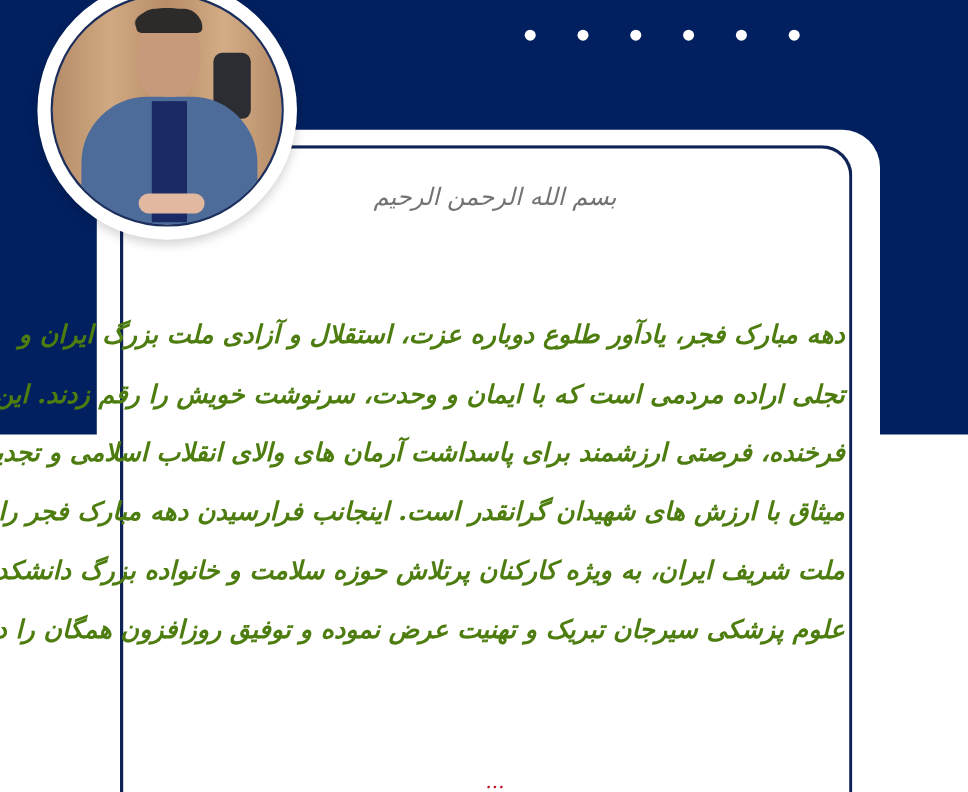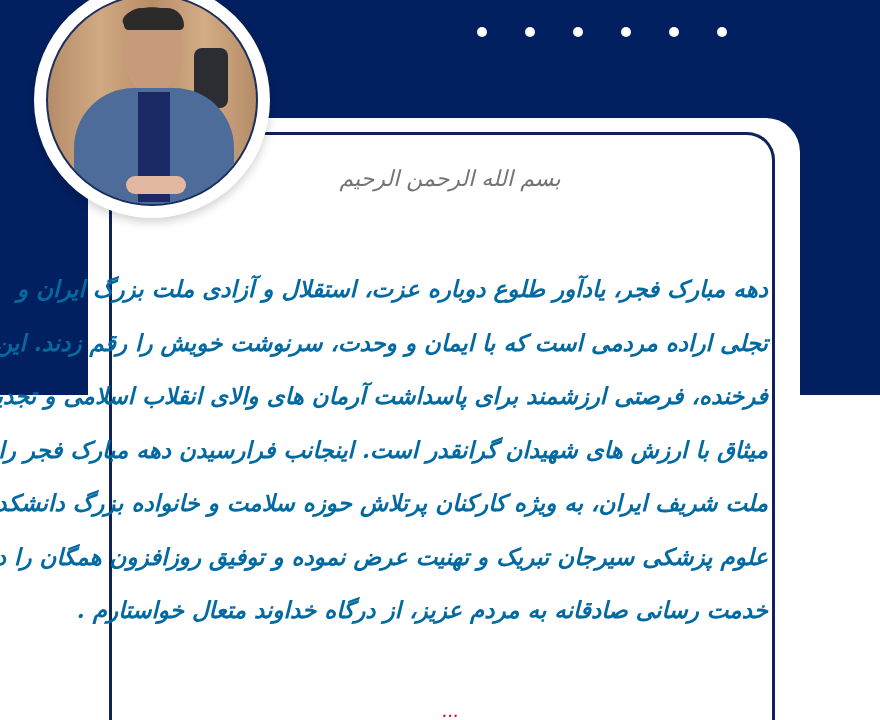--- a/index.html
+++ b/index.html
@@ -19,21 +19,21 @@
       linear-gradient(90deg, #b58c68 0%, #d0a982 25%, #b88d67 50%, #d3ac85 75%, #b58c68 100%);
   }
   .avatar .chair { position:absolute; right:28px; top:52px; width:34px; height:60px; background:#2b2d33; border-radius:8px; }
   .avatar .suit { position:absolute; left:26px; top:92px; width:160px; height:130px; background:#4e6c99; border-radius:60px 60px 0 0; }
   .avatar .shirt { position:absolute; left:90px; top:96px; width:32px; height:110px; background:#1b2964; }
   .avatar .head { position:absolute; left:78px; top:18px; width:56px; height:74px; background:#c79a7c; border-radius:45%; }
   .avatar .hair { position:absolute; left:76px; top:12px; width:60px; height:22px; background:#2d2b2a; border-radius:30px 30px 8px 8px; }
   .avatar .hands { position:absolute; left:78px; top:180px; width:60px; height:18px; background:#e3b8a0; border-radius:10px; }
 
   .basmala { position:absolute; left:300px; top:166px; width:300px; text-align:center; color:#737373; font-family:"DejaVu Serif", serif; font-style:italic; font-size:22px; direction:rtl; }
-  .body-text { position:absolute; left:118px; top:262px; width:650px; direction:rtl; text-align:justify; text-align-last:center; color:#0369a1; font-family:"DejaVu Serif", serif; font-style:italic; font-weight:bold; font-size:23px; line-height:53.5px; }
+  .body-text { position:absolute; left:118px; top:278px; width:650px; direction:rtl; text-align:justify; text-align-last:center; color:#4d7c0f; font-family:"DejaVu Serif", serif; font-style:italic; font-weight:bold; font-size:23px; line-height:53.5px; }
   .body-text .line { display:block; text-align:center; white-space:nowrap; }
   .signature { position:absolute; left:380px; top:700px; width:140px; height:20px; color:#c1121f; font-style:italic; font-size:18px; text-align:center; direction:rtl; overflow:hidden; }
 </style>
 </head>
 <body>
 
 <div class="navy-band"></div>
 
 <div class="dots">
   <span class="dot"></span>
@@ -60,16 +60,15 @@
 
 <div class="basmala">بسم الله الرحمن الرحیم</div>
 
 <div class="body-text">
   <span class="line">دهه مبارک فجر، یادآور طلوع دوباره عزت، استقلال و آزادی ملت بزرگ ایران و</span>
   <span class="line">تجلی اراده مردمی است که با ایمان و وحدت، سرنوشت خویش را رقم زدند. این ایام</span>
   <span class="line">فرخنده، فرصتی ارزشمند برای پاسداشت آرمان های والای انقلاب اسلامی و تجدید</span>
   <span class="line">میثاق با ارزش های شهیدان گرانقدر است. اینجانب فرارسیدن دهه مبارک فجر را به</span>
   <span class="line">ملت شریف ایران، به ویژه کارکنان پرتلاش حوزه سلامت و خانواده بزرگ دانشکده</span>
   <span class="line">علوم پزشکی سیرجان تبریک و تهنیت عرض نموده و توفیق روزافزون همگان را در</span>
-  <span class="line">خدمت رسانی صادقانه به مردم عزیز، از درگاه خداوند متعال خواستارم .</span>
 </div>
 
 <div class="signature">...</div>
 
 </body></html>

